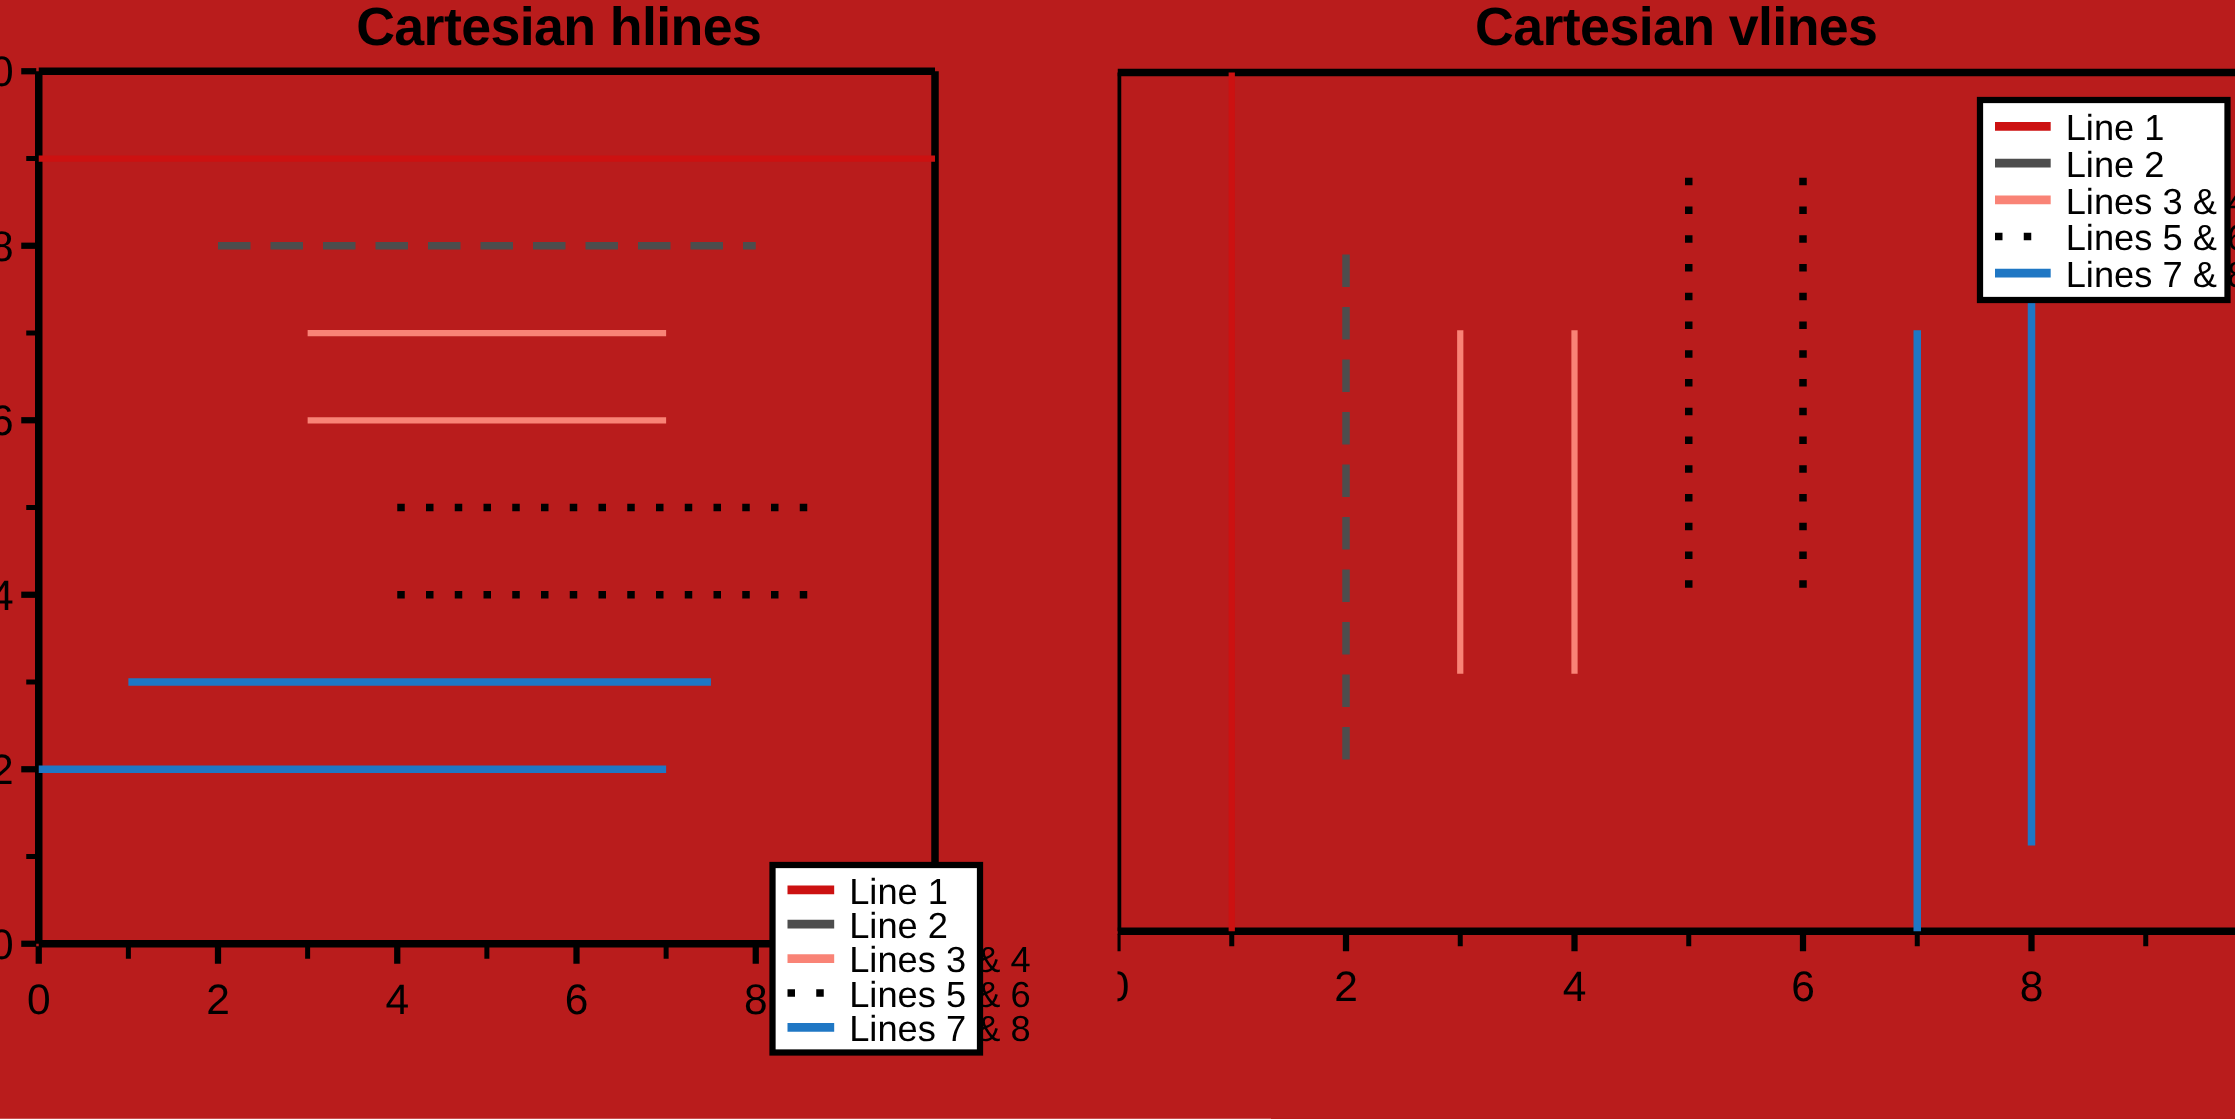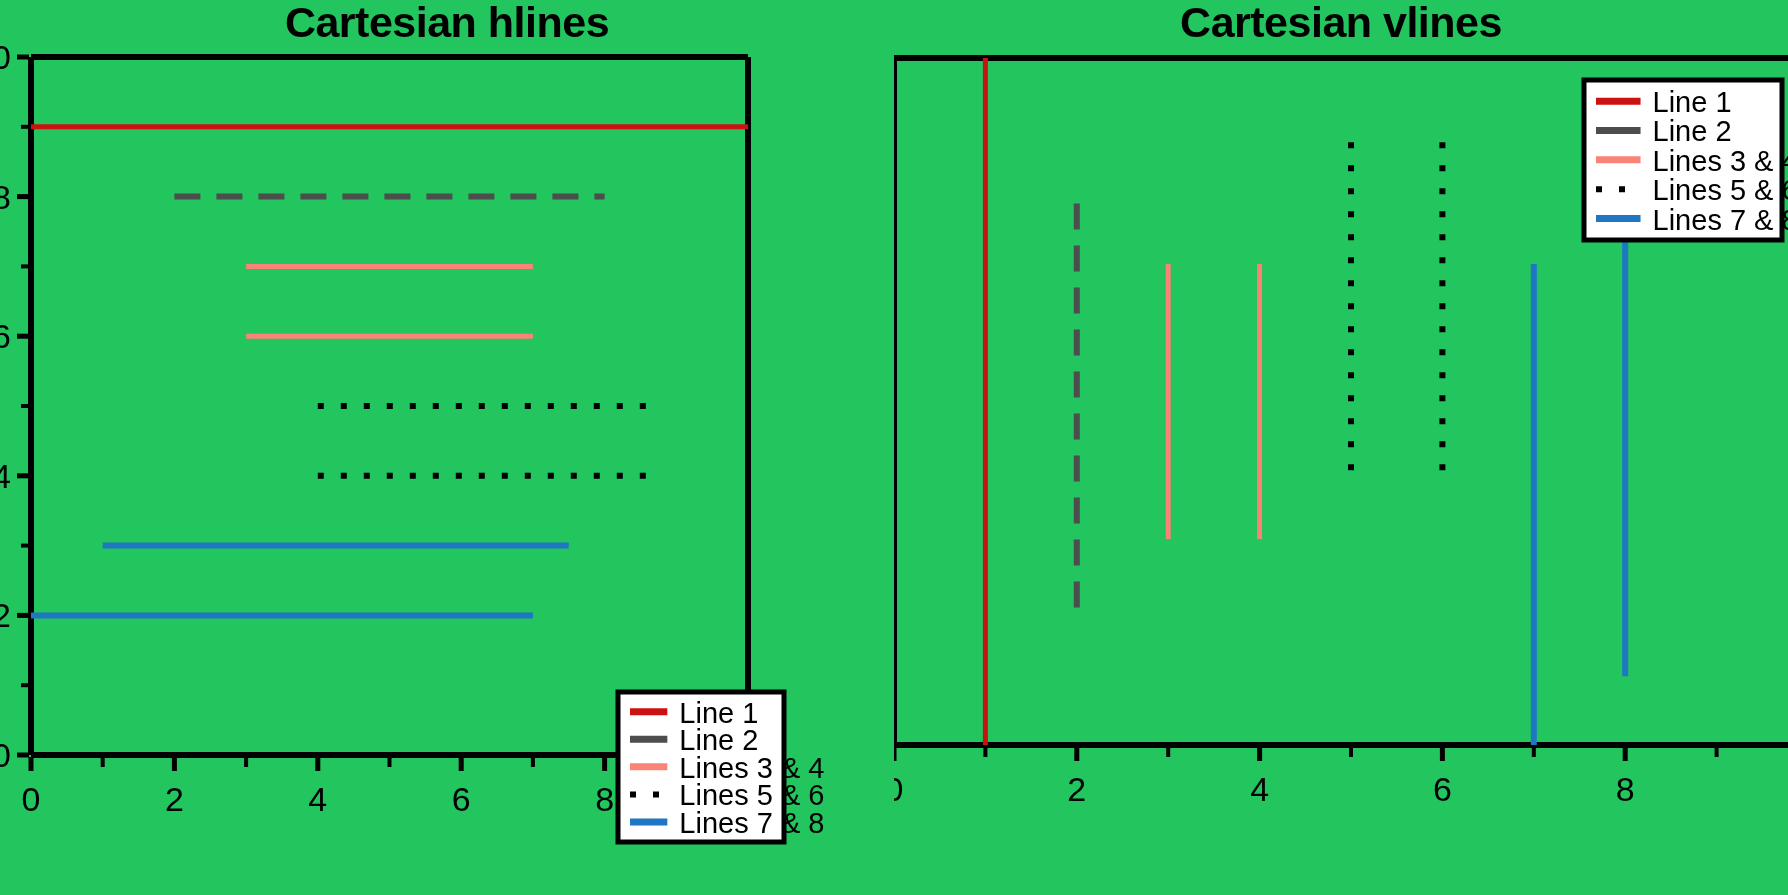--- a/index.html
+++ b/index.html
@@ -10,21 +10,21 @@
   body {
     width: 1788px;
     height: 895px;
     font-family: "Liberation Sans", sans-serif;
     overflow: hidden;
   }
   #root {
     position: relative;
     width: 1788px;
     height: 895px;
-    background: #22c55e;
+    background: #b91c1c;
   }
   .panel {
     position: absolute;
     top: 0;
     width: 894px;
     height: 895px;
   }
   #panel-left  { left: 0px; }
   #panel-right { left: 894px; }
 

